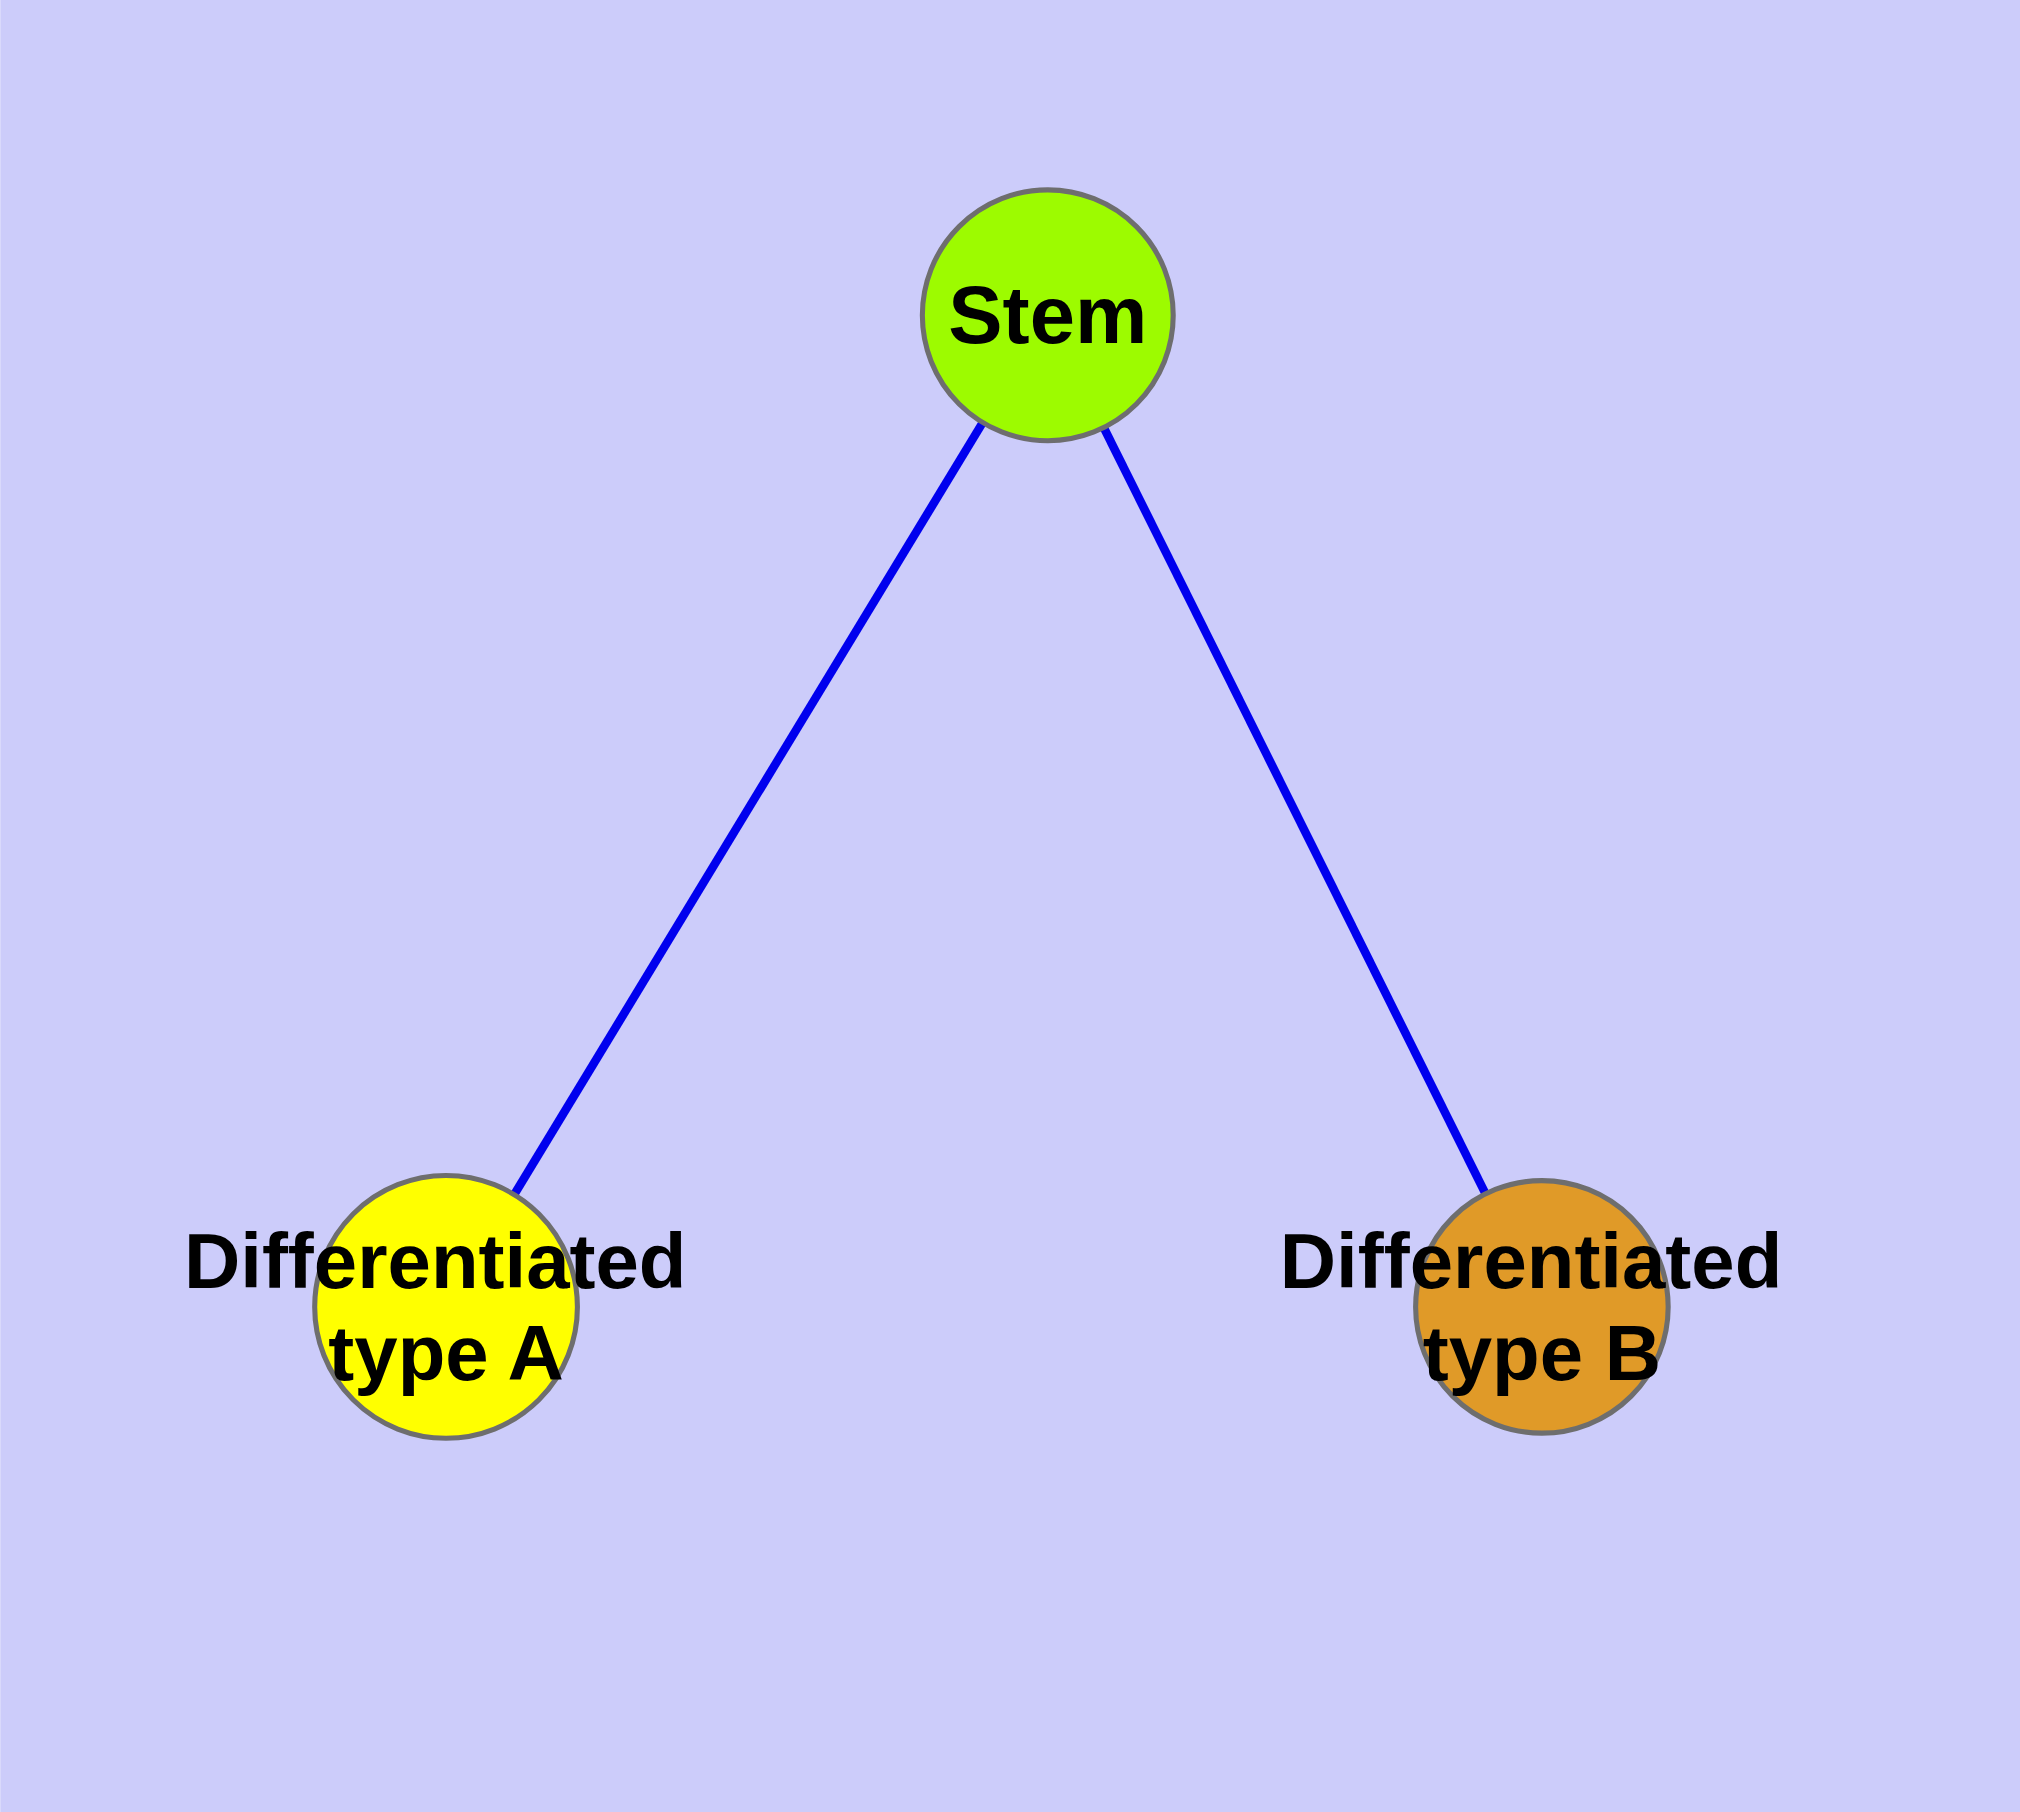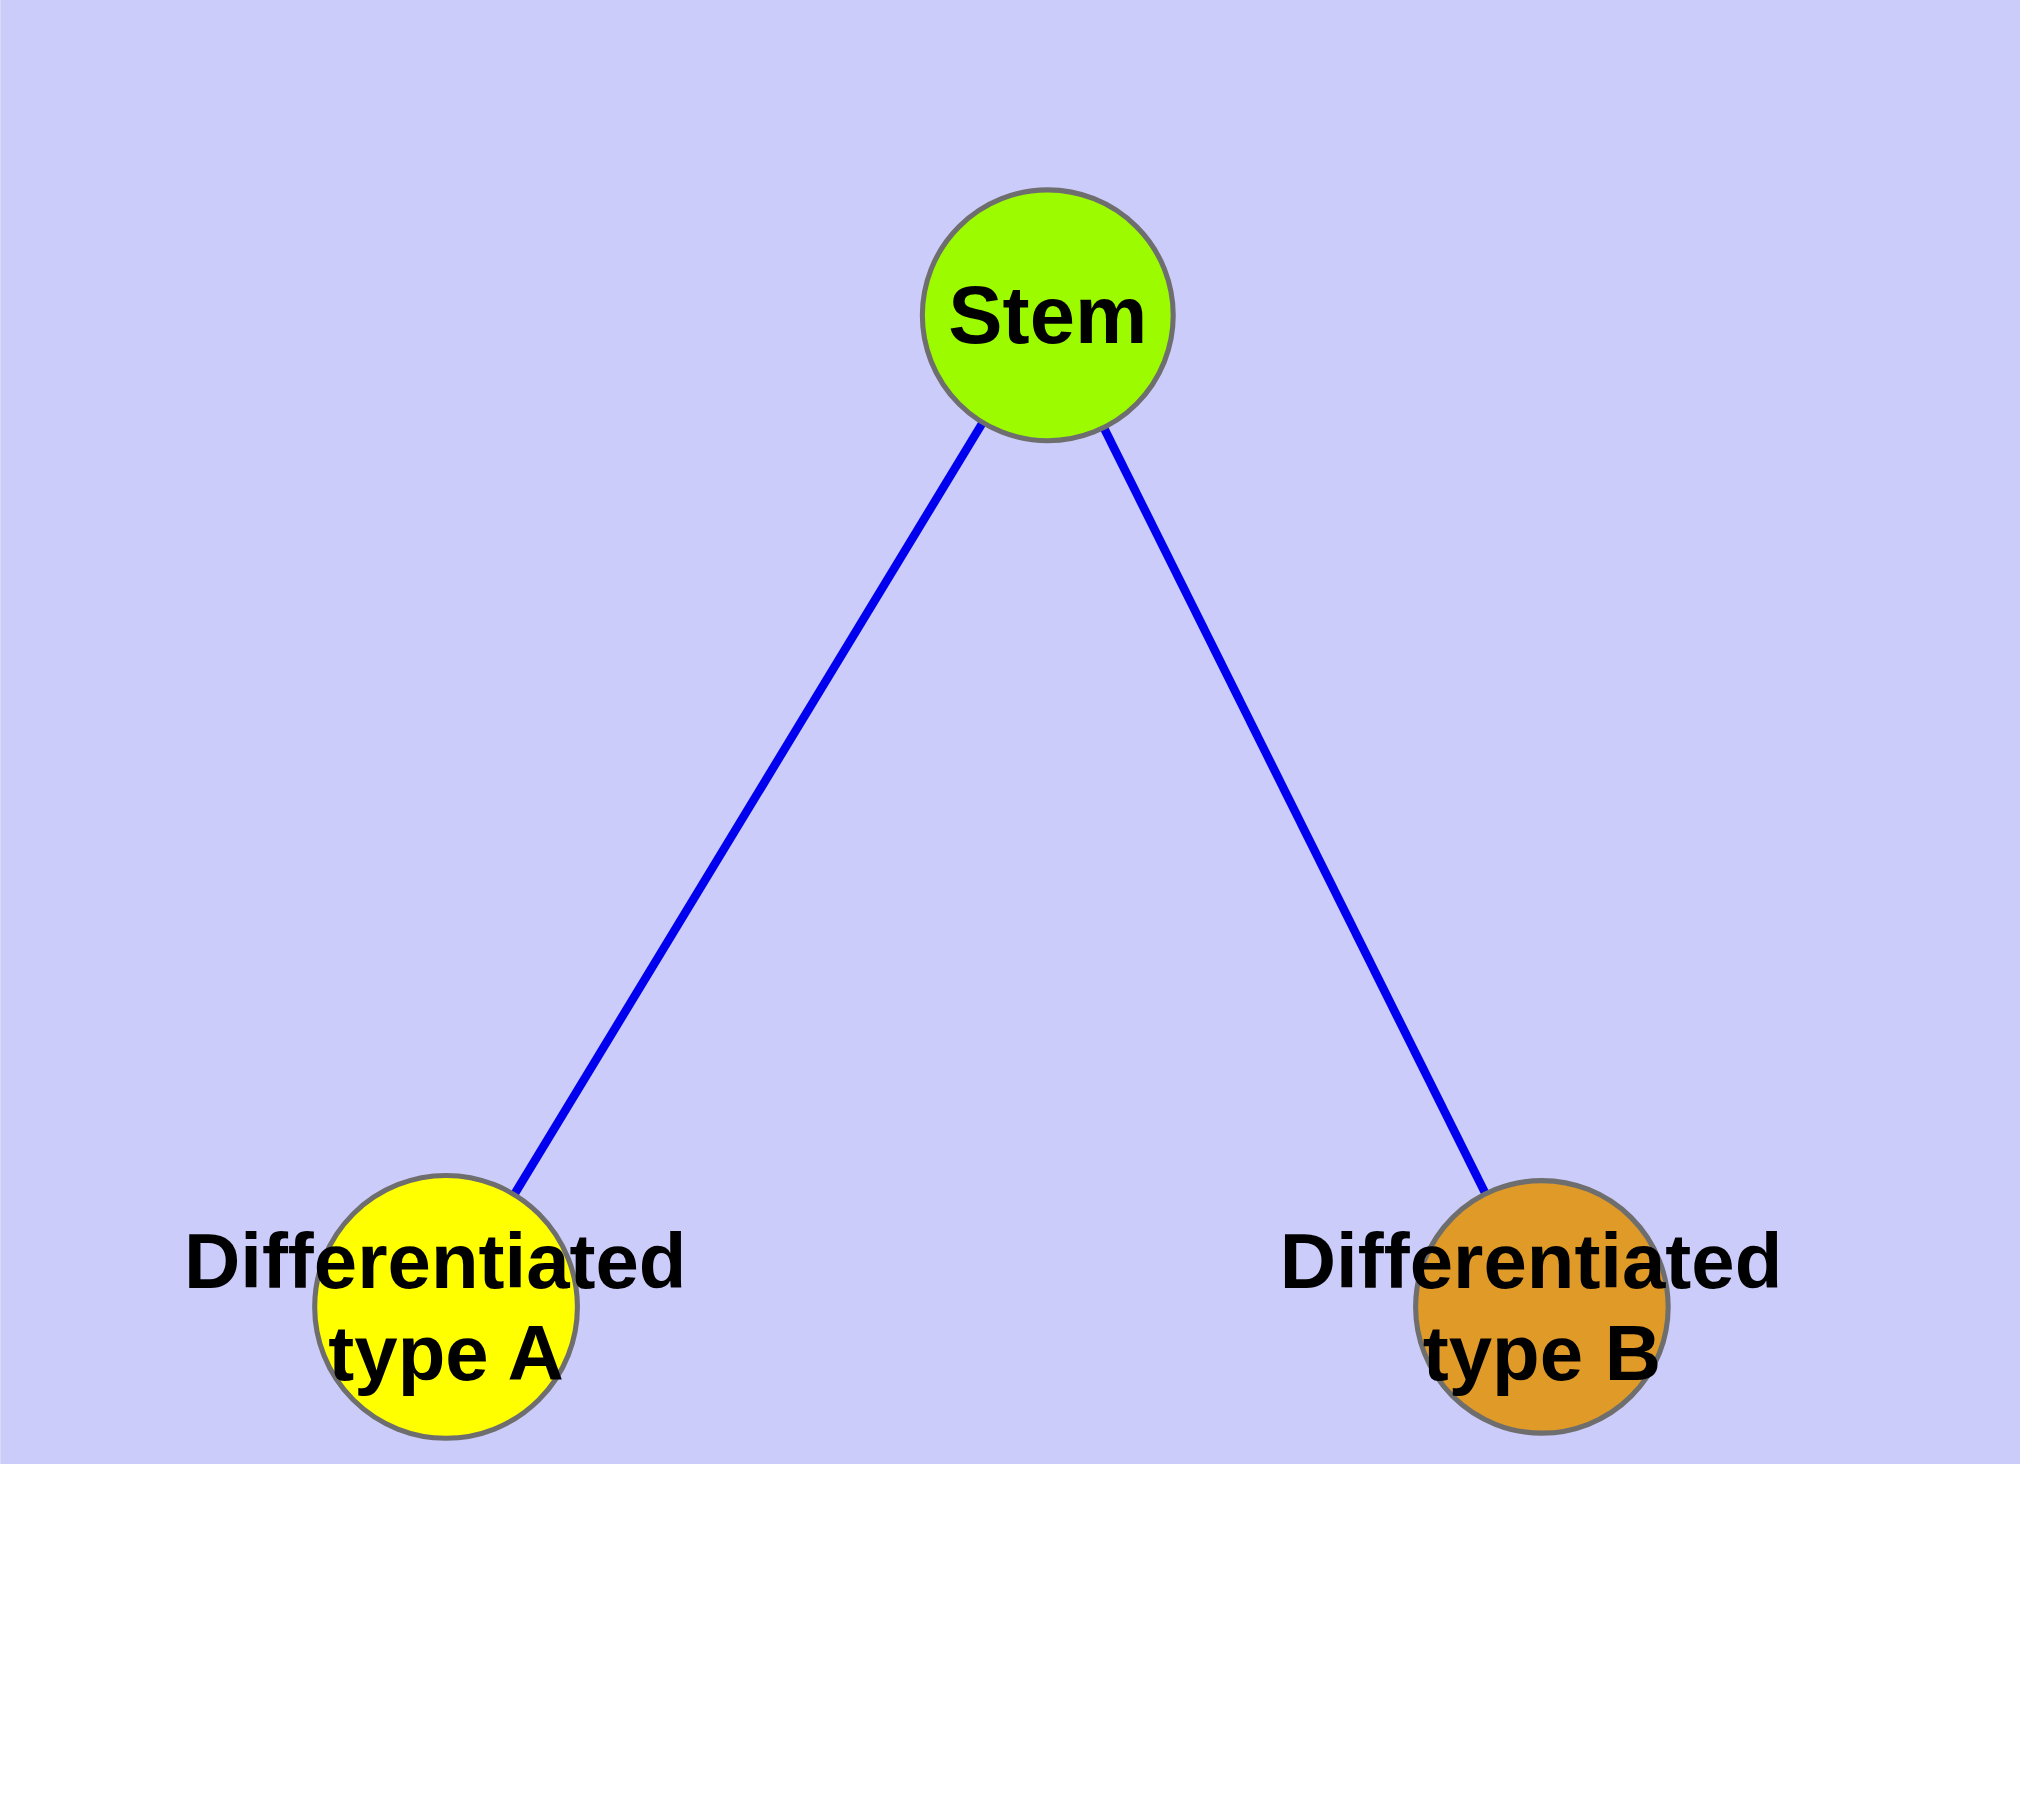--- a/index.html
+++ b/index.html
@@ -27,21 +27,21 @@
     font-weight: bold;
     fill: #000000;
     text-anchor: middle;
     dominant-baseline: middle;
     paint-order: normal;
   }
 </style>
 </head>
 <body>
 
-<div id="canvas" style="width: 2021px; height: 1464px;">
+<div id="canvas" style="width: 2021px; height: 1812px;">
   <svg id="graph-svg" viewBox="0 0 2384 2138" xmlns="http://www.w3.org/2000/svg" style="width: 2021px; height: 1812px;">
 
     <rect x="0" y="0" width="2384" height="2138" fill="#ccccfa"></rect>
 
     <g>
       <line class="edge" x1="1161.2946074544343" y1="495.10606940607323" x2="604.3369046831975" y2="1412.909607775576" stroke="#0000ee" stroke-width="10" stroke-linecap="butt"></line>
       <line class="edge" x1="1300.2224437481461" y1="500.8855217587151" x2="1754.3315670591585" y2="1412.2194398957383" stroke="#0000ee" stroke-width="10" stroke-linecap="butt"></line>
     </g>
 
     <g>

